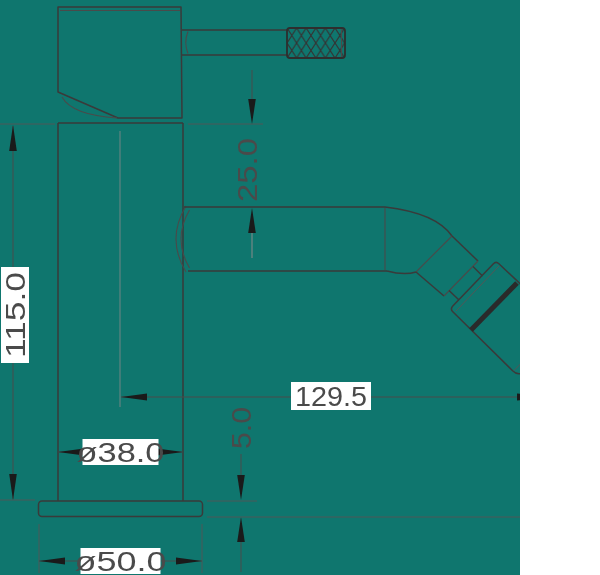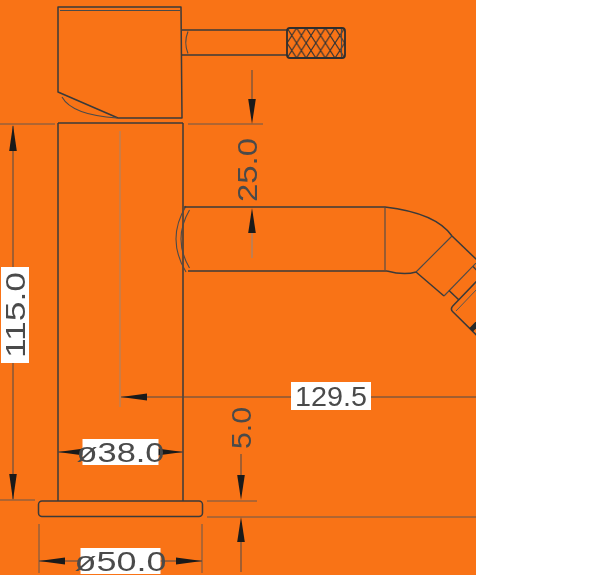--- a/index.html
+++ b/index.html
@@ -1,16 +1,16 @@
 <!DOCTYPE html>
 <html><head>
 <meta charset="utf-8">
 <style>
   html,body { margin:0; padding:0; background:#ffffff; }
-  .stage { width:476px; height:575px; position:relative; background:#f97316; overflow:hidden; }
+  .stage { width:520px; height:575px; position:relative; background:#0f766e; overflow:hidden; }
   svg { display:block; }
   
   .ol  { stroke:#3a3a3a; stroke-width:1.5; fill:none; stroke-linejoin:round; }
   .ol2 { stroke:#4a4a4a; stroke-width:1.1; fill:none; }
   
   .dim { stroke:#4a4a4a; stroke-width:1;   fill:none; }
   .ext { stroke:#565656; stroke-width:0.9; fill:none; }
   .cl  { stroke:#8a8a8a; stroke-width:0.8; fill:none; }
   .stem{ stroke:#8a8a8a; stroke-width:1;   fill:none; }
   .arr { fill:#1a1a1a; stroke:none; }

